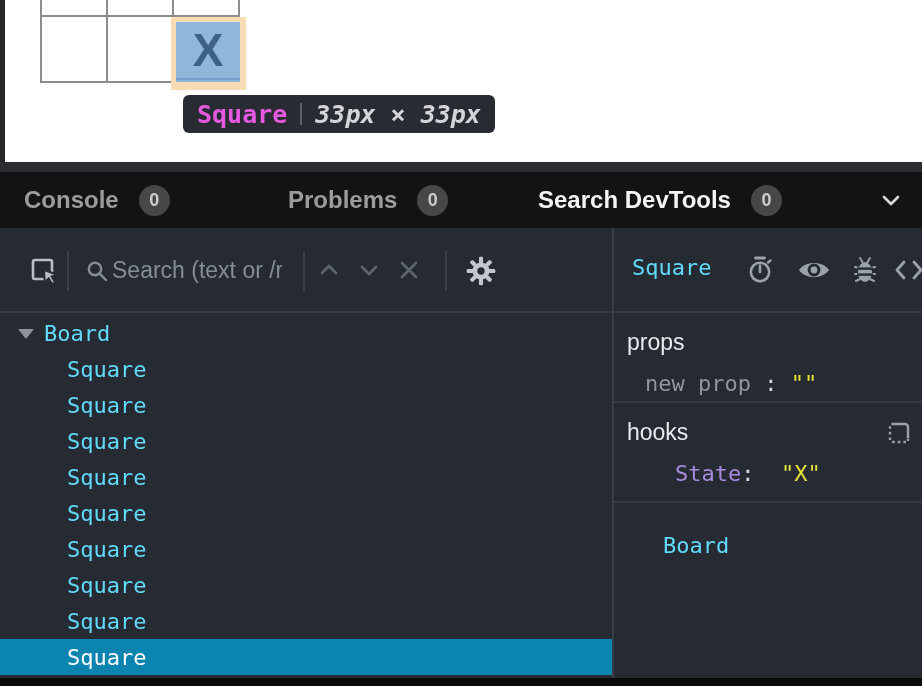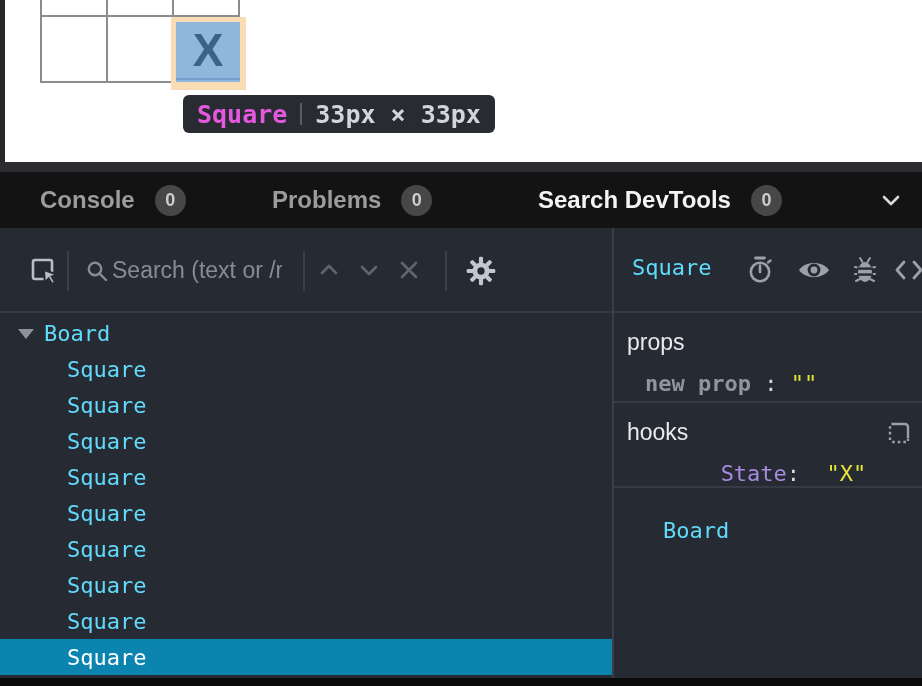--- a/index.html
+++ b/index.html
@@ -17,33 +17,33 @@
   .hl-blue   { position:absolute; left:176px; top:22px; width:64px; height:60px; background:#8fb7dc;
                display:flex; align-items:center; justify-content:center; }
   .hl-blue .gridline { position:absolute; left:0; bottom:2px; width:100%; height:2px; background:#76a0c9; }
   .cell-x { font-weight:bold; font-size:46px; color:#3d6285; line-height:1; position:relative; top:-2px; }
 
   .inspect-tooltip { position:absolute; left:183px; top:95px; height:38px; background:#282c32;
                      border-radius:6px; display:flex; align-items:center; padding:0 14px;
                      font-family:"DejaVu Sans Mono", monospace; font-weight:bold; font-size:25px; }
   .tip-name { color:#e558e0; }
   .tip-bar  { width:2px; height:22px; background:#595e66; margin:0 13px; }
-  .tip-dims { color:#d3d5d8; }
+  .tip-dims { color:#d3d5d8;font-style:italic; }
 
   
   .dt-top-border { position:absolute; left:0; top:162px; width:922px; height:10px; background:#2c2d31; }
   .tab-bar { position:absolute; left:0; top:172px; width:922px; height:56px; background:#131313; }
   .tab { position:absolute; top:0; height:56px; display:flex; align-items:center;
          font-size:24px; font-weight:600; color:#9c9c9c; cursor:default; }
   .tab.active { color:#f4f4f4; font-weight:700; }
   .tab .badge { margin-left:20px; width:31px; height:31px; border-radius:50%; background:#474747;
                 color:#cdcdcd; font-size:18px; font-weight:600;
                 display:flex; align-items:center; justify-content:center; }
-  .tab-console  { left:40px;text-align:center; }
-  .tab-problems { left:272px; }
+  .tab-console  { left:24px;text-align:center; }
+  .tab-problems { left:288px; }
   .tab-react    { left:538px; }
   .tab-chevron  { position:absolute; right:18px; top:18px; }
 
   
   .panel { position:absolute; left:0; top:228px; width:922px; height:450px; background:#262b33;
            display:flex; }
   .pane-left  { width:612px; display:flex; flex-direction:column; }
   .pane-split { width:2px; background:#3a3f47; }
   .pane-right { width:308px; display:flex; flex-direction:column; }
 
@@ -64,26 +64,26 @@
   .search-input { position:absolute; left:112px; top:24px; width:170px; height:36px;
                   background:transparent; border:none; outline:none;
                   font-family:"Liberation Sans", sans-serif; font-size:23px; color:#c7ccd4; }
   .search-input::placeholder { color:#858c98; opacity:1; }
 
   .rt-title { position:absolute; left:18px; top:27px; font-family:"DejaVu Sans Mono", monospace;
               font-size:22px; color:#61dafb; }
 
   .section { border-bottom:2px solid #353a44; padding:16px 10px 1px 13px; }
   .section.props { height:90px; }
-  .section.hooks { height:85px;text-align:center; }
+  .section.hooks { height:100px; }
   .section.rendered { border-bottom:none; flex:1; }
   .sec-title { font-size:23px; color:#e8eaed; }
   .sec-head { display:flex; align-items:center; justify-content:space-between; }
   .kv { font-family:"DejaVu Sans Mono", monospace; font-size:22px; margin-top:15px; white-space:pre; }
-  .kv .k-gray   { color:#8f949e;font-weight:bold; }
+  .kv .k-gray   { color:#8f949e; }
   .kv .k-purple { color:#a78bdf;margin-left:20px; }
   .kv .punct    { color:#d5d8dd; }
   .kv .v-yellow { color:#e8e338; }
   .props-kv { padding-left:18px; }
   .hooks-kv { padding-left:28px; }
   .rendered-item { margin-top:14px; padding-left:36px; font-family:"DejaVu Sans Mono", monospace;
                    font-size:22px; color:#61dafb; }
 
   .bottom-strip { position:absolute; left:0; top:678px; width:922px; height:8px; background:#0b0b0b; }
 

